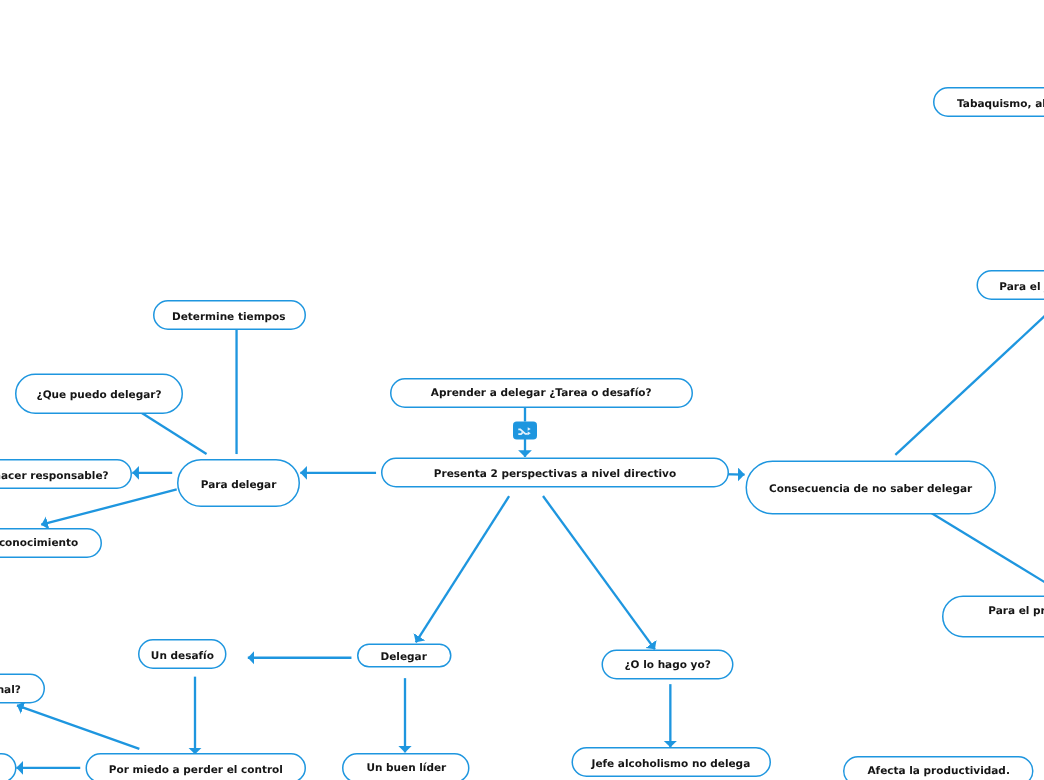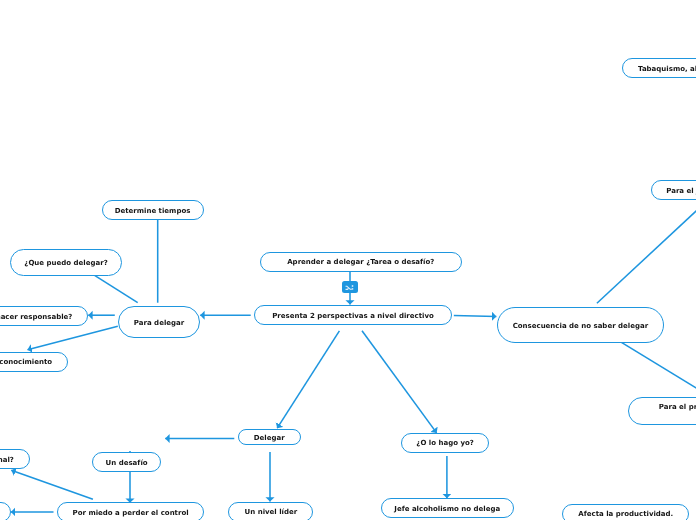--- a/index.html
+++ b/index.html
@@ -65,52 +65,52 @@
     </div>
     <div class="node one-line" style="left:259.8px;top:251.7px;width:202px;height:20px">
       <span>Aprender a delegar ¿Tarea o desafío?</span>
     </div>
     <div class="node one-line" style="left:-56.6px;top:306px;width:144.8px;height:20px">
       <span>¿A quién hacer responsable?</span>
     </div>
     <div class="node one-line" style="left:118.1px;top:306px;width:81.9px;height:32px">
       <span>Para delegar</span>
     </div>
-    <div class="node one-line" style="left:254px;top:305.2px;width:198px;height:20px">
+    <div class="node one-line" style="left:254px;top:305.2px;width:232px;height:20px">
       <span>Presenta 2 perspectivas a nivel directivo</span>
     </div>
     <div class="node one-line" style="left:496.7px;top:307.3px;width:167.4px;height:36px">
       <span>Consecuencia de no saber delegar</span>
     </div>
     <div class="node one-line" style="left:-41.1px;top:351.8px;width:109px;height:20px">
       <span>Dar reconocimiento</span>
     </div>
     <div class="node multi" style="left:627.8px;top:397.2px;width:185.7px;height:28px">
       <span>Para el progreso de la empresa</span>
     </div>
     <div class="node one-line" style="left:-75px;top:449px;width:104.7px;height:20px">
       <span>¿Es algo personal?</span>
     </div>
-    <div class="node one-line" style="left:92.1px;top:452px;width:69px;height:20px">
+    <div class="node one-line" style="left:92.1px;top:426px;width:59px;height:20px">
       <span>Un desafío</span>
     </div>
     <div class="node one-line" style="left:237.6px;top:429.4px;width:63.1px;height:16px">
       <span>Delegar</span>
     </div>
     <div class="node one-line" style="left:400.7px;top:432.8px;width:88.8px;height:20px">
       <span>¿O lo hago yo?</span>
     </div>
     <div class="node one-line" style="left:-96.9px;top:501.9px;width:107.5px;height:20px">
       
     </div>
     <div class="node one-line" style="left:56.8px;top:502.2px;width:147.6px;height:20px">
       <span>Por miedo a perder el control</span>
     </div>
     <div class="node one-line" style="left:228.4px;top:501.6px;width:85px;height:20px">
-      <span>Un nivel líder</span>
+      <span>Un buen líder</span>
     </div>
     <div class="node one-line" style="left:380.8px;top:498.2px;width:132.9px;height:20px">
       <span>Jefe alcoholismo no delega</span>
     </div>
     <div class="node one-line" style="left:562.2px;top:503.7px;width:127.2px;height:20px">
       <span>Afecta la productividad.</span>
     </div>
   </div>
   <div class="linkbox">
     <svg width="16" height="12.2" viewBox="0 0 16 12.2">

